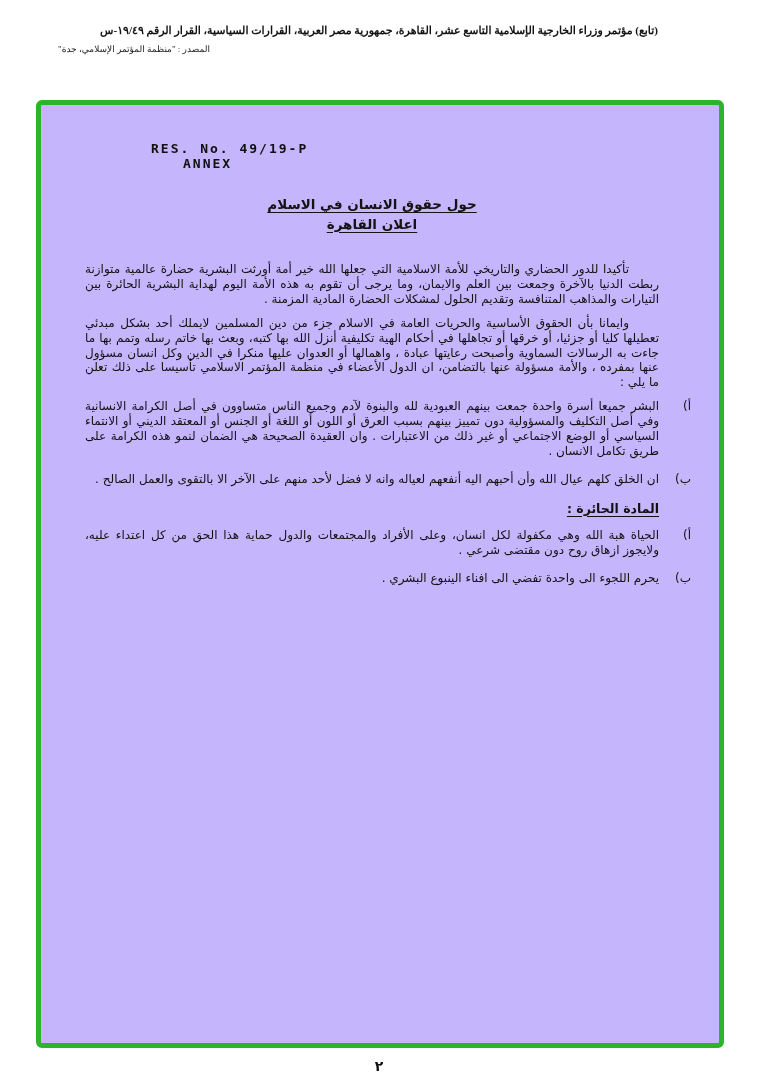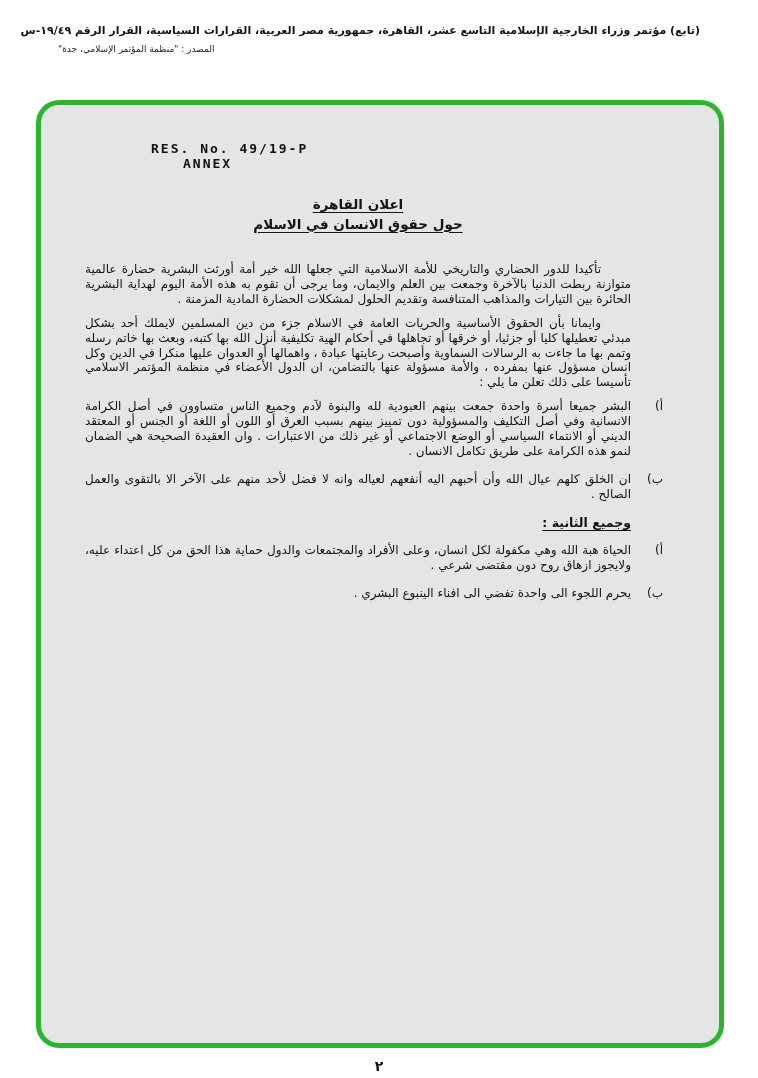--- a/index.html
+++ b/index.html
@@ -14,20 +14,21 @@
     overflow: hidden;
     font-family: "DejaVu Sans", sans-serif;
     color: #141414;
   }
   .top-header {
     position: absolute;
     top: 24px;
     left: 58px;
     right: 58px;
     direction: rtl;
+    font-family: Liberation Serif, serif;
   }
   .hdr-line1 {
     font-size: 11px;
     font-weight: bold;
     text-align: center;
     white-space: nowrap;
     letter-spacing: 0.2px;
   }
   .hdr-line2 {
     font-size: 9px;
@@ -37,24 +38,24 @@
     color: #222;
   }
   .green-box {
     position: absolute;
     left: 36px;
     top: 100px;
     width: 688px;
     height: 948px;
     box-sizing: border-box;
     border: 5px solid var(--green, #2db42d);
-    border-radius: 23px;
-    padding: 36px 88px 14px 44px;
+    border-radius: 6px;
+    padding: 36px 60px 14px 44px;
     overflow: hidden;
-    background: #e5e5e5;
+    background: #c4b5fd;
   }
   .mono-block {
     font-family: "DejaVu Sans Mono", monospace;
     font-weight: bold;
     font-size: 13px;
     letter-spacing: 2px;
     color: #111;
     direction: ltr;
     text-align: left;
   }
@@ -123,39 +124,39 @@
 <div class="top-header">
   <div class="hdr-line1">(تابع) مؤتمر وزراء الخارجية الإسلامية التاسع عشر، القاهرة، جمهورية مصر العربية، القرارات السياسية، القرار الرقم ١٩/٤٩-س</div>
   <div class="hdr-line2">المصدر : "منظمة المؤتمر الإسلامي، جدة"</div>
 </div>
 
 <div class="green-box">
   <div class="mono-block res-no">RES. No. 49/19-P</div>
   <div class="mono-block annex">ANNEX</div>
 
   <div class="title-block">
+    <div class="title-line">حول حقوق الانسان في الاسلام</div>
     <div class="title-line">اعلان القاهرة</div>
-    <div class="title-line">حول حقوق الانسان في الاسلام</div>
   </div>
 
   <div class="doc-body">
     <p class="para">تأكيدا للدور الحضاري والتاريخي للأمة الاسلامية التي جعلها الله خير أمة أورثت البشرية حضارة عالمية متوازنة ربطت الدنيا بالآخرة وجمعت بين العلم والايمان، وما يرجى أن تقوم به هذه الأمة اليوم لهداية البشرية الحائرة بين التيارات والمذاهب المتنافسة وتقديم الحلول لمشكلات الحضارة المادية المزمنة .</p>
     <p class="para">وايمانا بأن الحقوق الأساسية والحريات العامة في الاسلام جزء من دين المسلمين لايملك أحد بشكل مبدئي تعطيلها كليا أو جزئيا، أو خرقها أو تجاهلها في أحكام الهية تكليفية أنزل الله بها كتبه، وبعث بها خاتم رسله وتمم بها ما جاءت به الرسالات السماوية وأصبحت رعايتها عبادة ، واهمالها أو العدوان عليها منكرا في الدين وكل انسان مسؤول عنها بمفرده ، والأمة مسؤولة عنها بالتضامن، ان الدول الأعضاء في منظمة المؤتمر الاسلامي تأسيسا على ذلك تعلن ما يلي :</p>
 
 
     <div class="item">
       <span class="item-marker">أ)</span>
       <p class="item-text">البشر جميعا أسرة واحدة جمعت بينهم العبودية لله والبنوة لآدم وجميع الناس متساوون في أصل الكرامة الانسانية وفي أصل التكليف والمسؤولية دون تمييز بينهم بسبب العرق أو اللون أو اللغة أو الجنس أو المعتقد الديني أو الانتماء السياسي أو الوضع الاجتماعي أو غير ذلك من الاعتبارات . وان العقيدة الصحيحة هي الضمان لنمو هذه الكرامة على طريق تكامل الانسان .</p>
     </div>
     <div class="item">
       <span class="item-marker">ب)</span>
       <p class="item-text">ان الخلق كلهم عيال الله وأن أحبهم اليه أنفعهم لعياله وانه لا فضل لأحد منهم على الآخر الا بالتقوى والعمل الصالح .</p>
     </div>
 
-    <div class="article-heading">وجميع الثانية :</div>
+    <div class="article-heading">المادة الحائرة :</div>
 
     <div class="item">
       <span class="item-marker">أ)</span>
       <p class="item-text">الحياة هبة الله وهي مكفولة لكل انسان، وعلى الأفراد والمجتمعات والدول حماية هذا الحق من كل اعتداء عليه، ولايجوز ازهاق روح دون مقتضى شرعي .</p>
     </div>
     <div class="item">
       <span class="item-marker">ب)</span>
       <p class="item-text">يحرم اللجوء الى واحدة تفضي الى افناء الينبوع البشري .</p>
     </div>
   </div>

